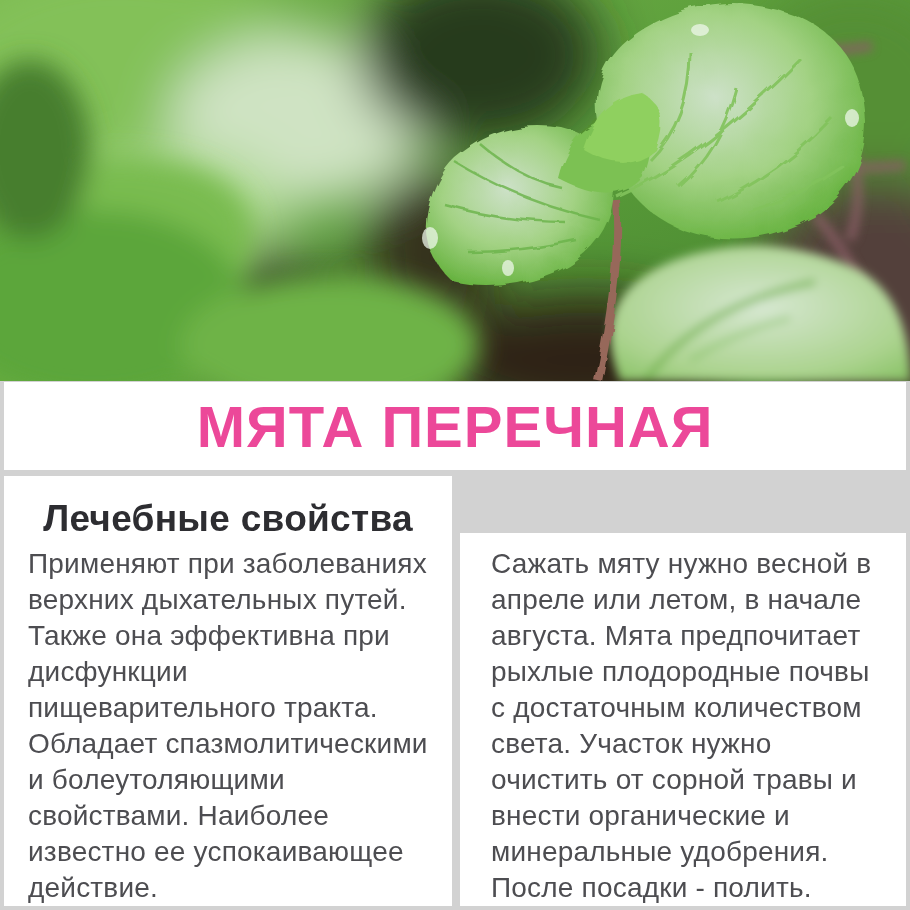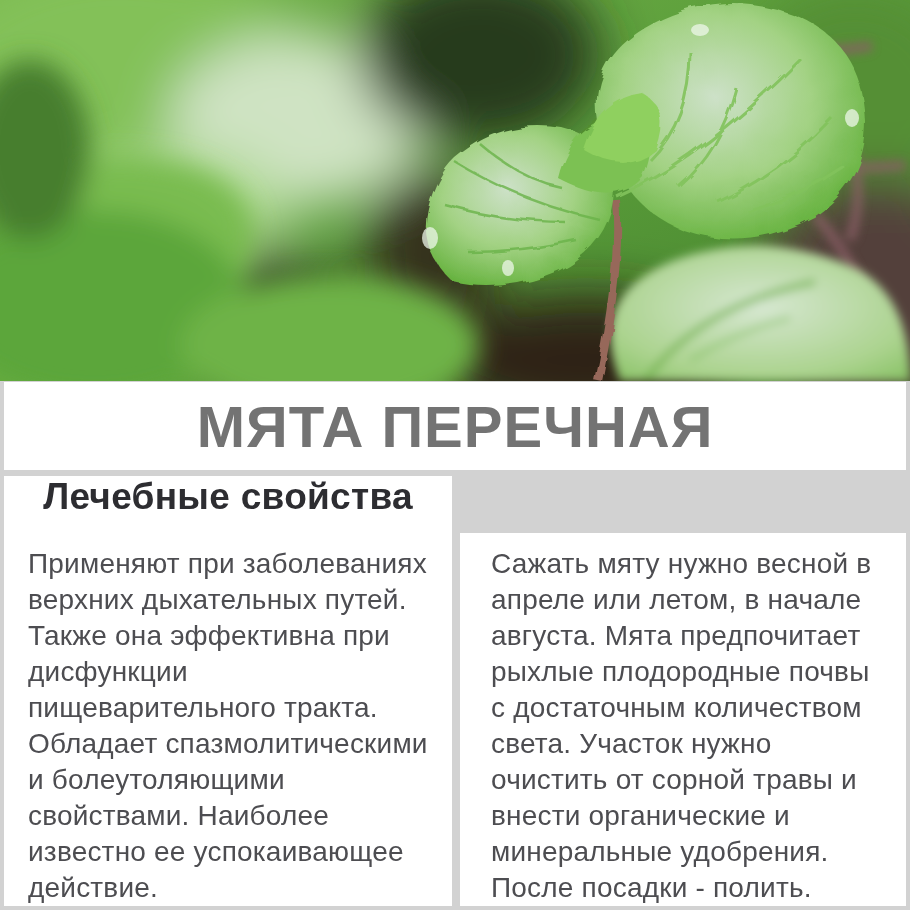--- a/index.html
+++ b/index.html
@@ -25,26 +25,26 @@
     background: #ffffff;
     box-sizing: border-box;
   }
   .title-row {
     left: 4px; top: 382px; width: 902px; height: 88px;
     display: flex; align-items: center; justify-content: center;
   }
   .page-title {
     font-size: 58px; font-weight: 700;
     letter-spacing: 1px;
-    color: #737373;
+    color: #ec4899;
     white-space: nowrap;
   }
   .hdr {
     top: 476px; height: 64px;
-    display: flex; align-items: flex-start; justify-content: center;
+    display: flex; align-items: flex-end; justify-content: center;
     font-size: 37px; font-weight: 700;
     color: #2d2d31;
     letter-spacing: 0.3px;
   }
   .hdr-left  { left: 4px;   width: 448px; }
   .hdr-right { left: 460px; width: 446px; }
   .bodycell {
     top: 533px; height: 373px;
     font-size: 28px; line-height: 36px;
     color: #4d4d51;

